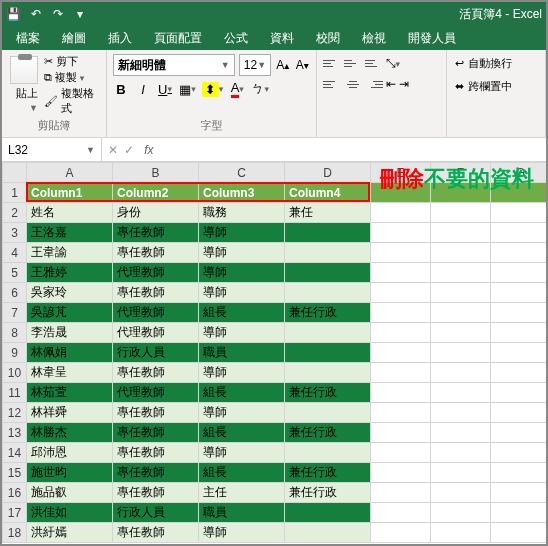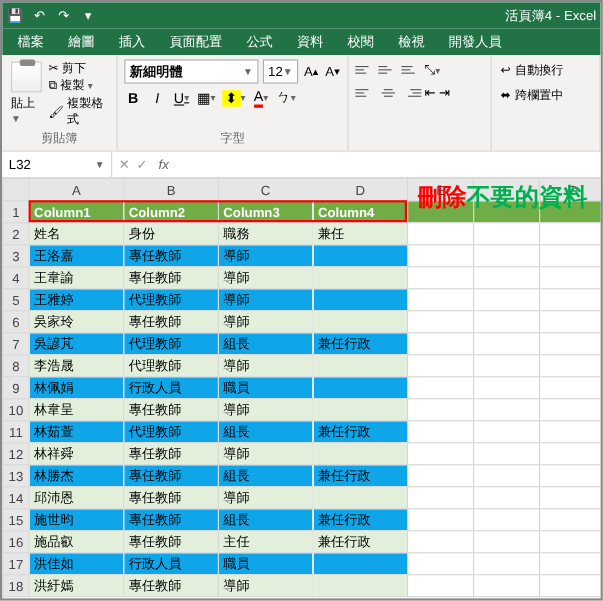--- a/index.html
+++ b/index.html
@@ -9,21 +9,21 @@
 .titlebar .qat-icon { width: 16px; height: 16px; display: flex; align-items: center; justify-content: center; color: #fff; font-size: 12px; }
 .titlebar .title { flex: 1; text-align: right; font-size: 12px; }
 .menubar { background: #217346; color: #fff; display: flex; height: 24px; align-items: flex-end; padding: 0 4px; gap: 2px; }
 .menubar .tab { padding: 3px 10px; font-size: 12px; cursor: pointer; }
 .menubar .tab.active { background: #f3f2f1; color: #217346; }
 .ribbon { background: #f3f2f1; border-bottom: 1px solid #d4d4d4; display: flex; height: 88px; }
 .ribbon-group { border-right: 1px solid #d4d4d4; padding: 4px 6px; display: flex; flex-direction: column; justify-content: space-between; }
 .ribbon-group-label { text-align: center; font-size: 11px; color: #666; padding-top: 2px; }
 .clipboard-group { width: 105px; }
 .clipboard-content { display: flex; gap: 4px; }
-.paste-btn { display: flex; flex-direction: column; align-items: flex-start; gap: 2px; font-size: 11px; padding: 2px; }
+.paste-btn { display: flex; flex-direction: column; align-items: flex-end; gap: 2px; font-size: 11px; padding: 2px; }
 .paste-icon { width: 28px; height: 28px; border: 1px solid #ccc; background: linear-gradient(#fff, #eee); position: relative; }
 .paste-icon::before { content: ""; position: absolute; top: -3px; left: 7px; width: 14px; height: 6px; background: #888; border-radius: 2px; }
 .clip-actions { display: flex; flex-direction: column; gap: 1px; font-size: 11px; }
 .clip-actions div { display: flex; align-items: center; gap: 3px; }
 .font-group { width: 210px; }
 .font-row { display: flex; gap: 4px; align-items: center; margin-bottom: 3px; }
 .font-name { border: 1px solid #ababab; background: #fff; height: 22px; width: 140px; padding: 0 4px; font-size: 12px; display: flex; align-items: center; justify-content: space-between; font-weight: bold; }
 .font-size { border: 1px solid #ababab; background: #fff; height: 22px; width: 36px; padding: 0 4px; font-size: 12px; display: flex; align-items: center; justify-content: space-between; }
 .fsbtn { width: 18px; height: 22px; display: flex; align-items: center; justify-content: center; font-size: 12px; }
 .format-row { display: flex; gap: 6px; align-items: center; }
@@ -42,21 +42,21 @@
 .grid { position: relative; }
 .grid table { border-collapse: collapse; width: 100%; table-layout: fixed; }
 .grid th, .grid td { border: 1px solid #d4d4d4; font-size: 12px; height: 20px; text-align: left; padding: 0 4px; overflow: hidden; white-space: nowrap; }
 .grid th { background: #e6e6e6; text-align: center; font-weight: normal; color: #444; }
 .grid .corner { width: 24px; background: #e6e6e6; }
 .grid .rowhdr { width: 24px; background: #e6e6e6; text-align: center; }
 .colA,.colB,.colC,.colD { width: 86px; }
 .colE,.colF,.colG { width: 60px; }
 .thead-row td { background: #70AD47; color: #fff; font-weight: bold; }
 .even-row td.data { background: #E2EFDA; }
-.odd-row td.data { background: #0ea5e9; }
+.odd-row td.data { background: #15803d; }
 .annotation { position: absolute; top: 2px; left: 378px; font-size: 22px; font-weight: bold; white-space: nowrap; }
 .annotation .red { color: #ff0000; }
 .annotation .green { color: #00b050; }
 .redbox { position: absolute; border: 2px solid #ff0000; pointer-events: none; }
 .dd { font-size: 9px; color: #666; }
 </style>
 </head>
 <body>
 
 <div class="titlebar">

